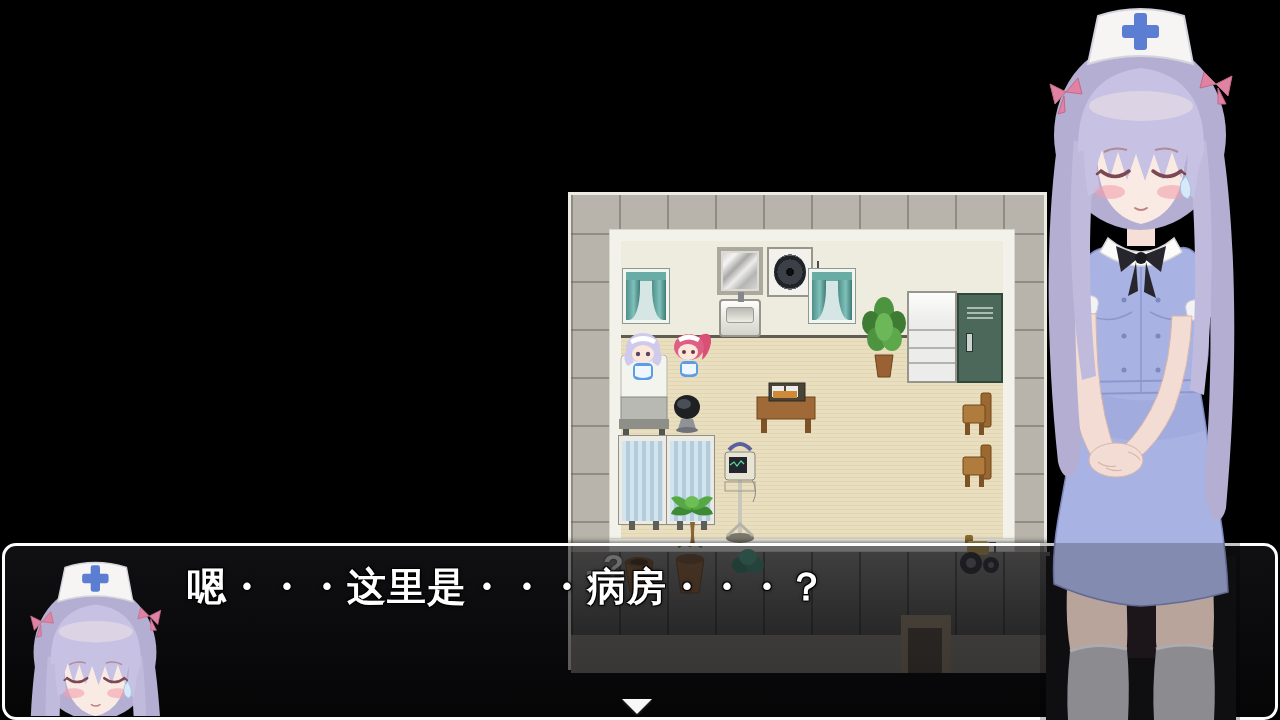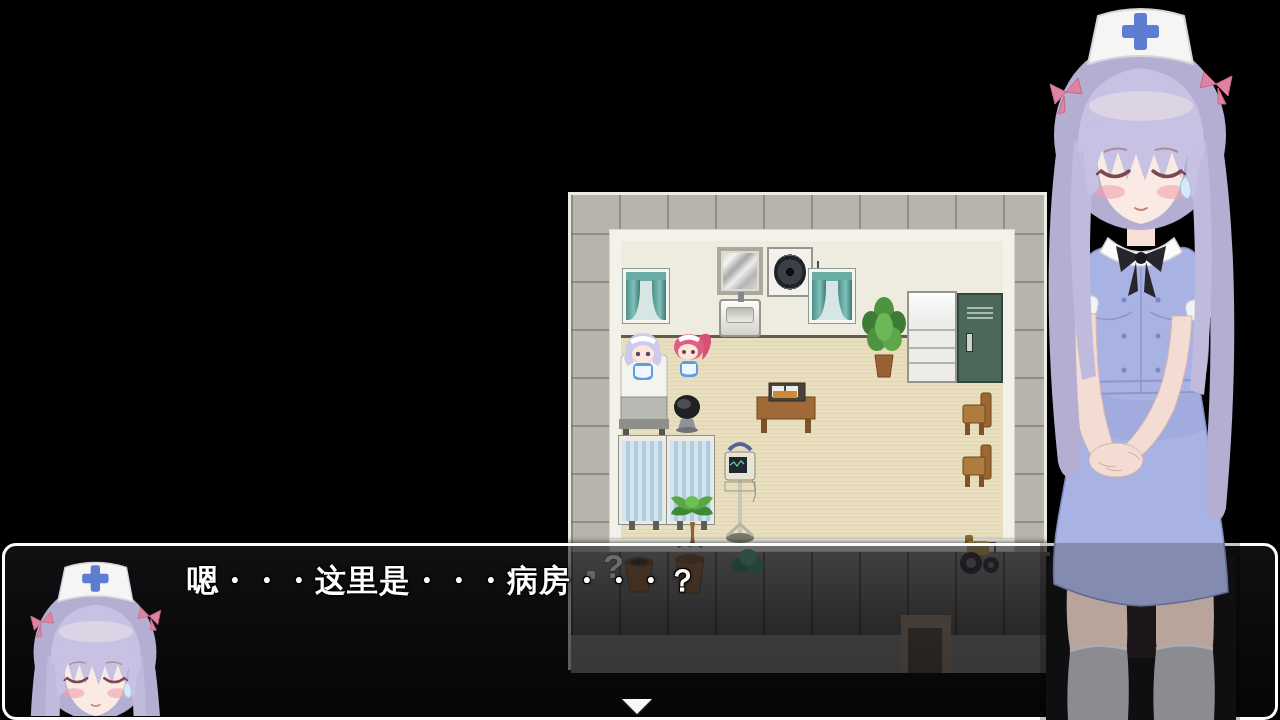--- a/index.html
+++ b/index.html
@@ -69,21 +69,21 @@
 
   .qmark{color:#f4f4f4;font-size:34px;font-weight:bold;text-shadow:0 0 3px #222;}
   .map-dot{background:#e9e9e6;border-radius:2px;}
 
   
   .dialog{position:absolute;left:2px;top:543px;width:1270px;height:171px;
        border:3px solid #fdfdfd;border-radius:14px;
        background:linear-gradient(rgba(26,26,30,.62),rgba(8,8,10,.66));
        box-shadow:0 0 6px rgba(0,0,0,.8);z-index:20;}
   .dialog-text{position:absolute;left:182px;top:14px;color:#fff;
-       font-size:31px;font-weight:bold;letter-spacing:1px;
+       font-size:39px;font-weight:bold;letter-spacing:1px;
        text-shadow:0 0 4px #000,1px 1px 0 rgba(0,0,0,.85),-1px 1px 0 rgba(0,0,0,.85),
                    1px -1px 0 rgba(0,0,0,.85),-1px -1px 0 rgba(0,0,0,.85);}
   .dialog-portrait{position:absolute;left:20px;top:10px;width:140px;height:160px;}
   .continue-arrow{position:absolute;left:622px;top:699px;width:0;height:0;
        border-left:15px solid transparent;border-right:15px solid transparent;
        border-top:15px solid #f8f8f8;filter:drop-shadow(0 1px 1px #333);z-index:25;}
 
   
   .nurse{position:absolute;left:1040px;top:0;width:200px;height:720px;z-index:30;}
 </style>

